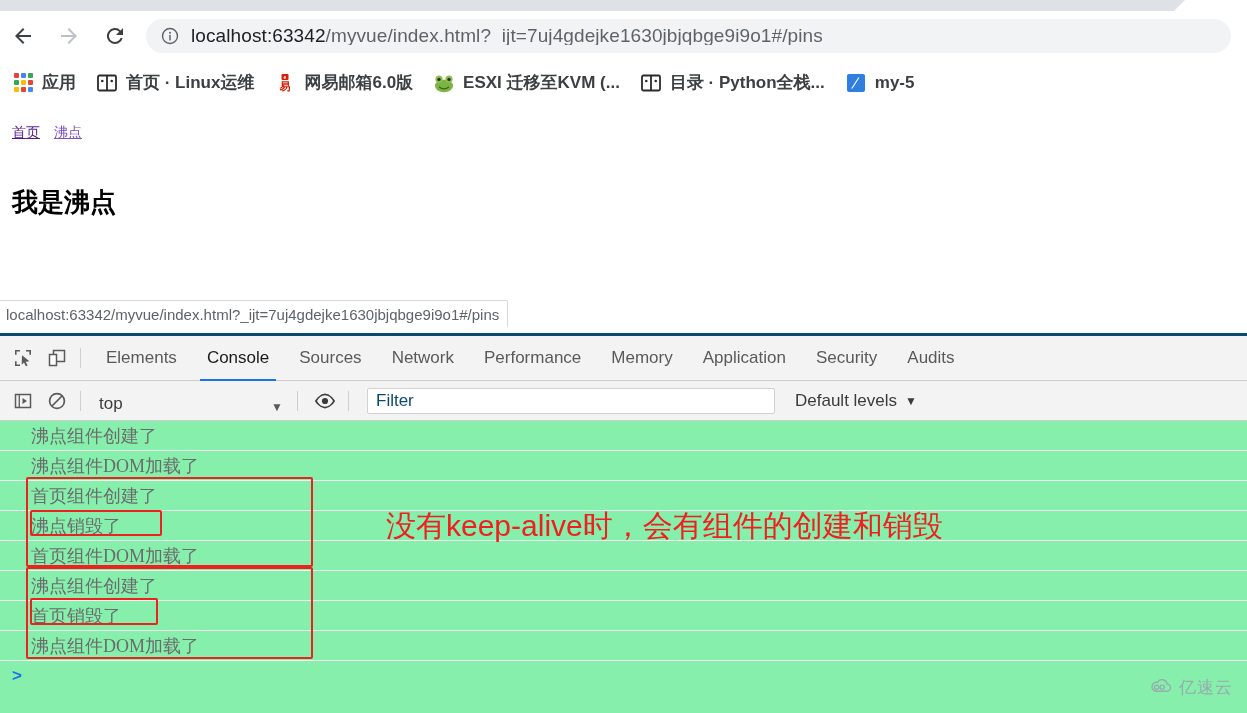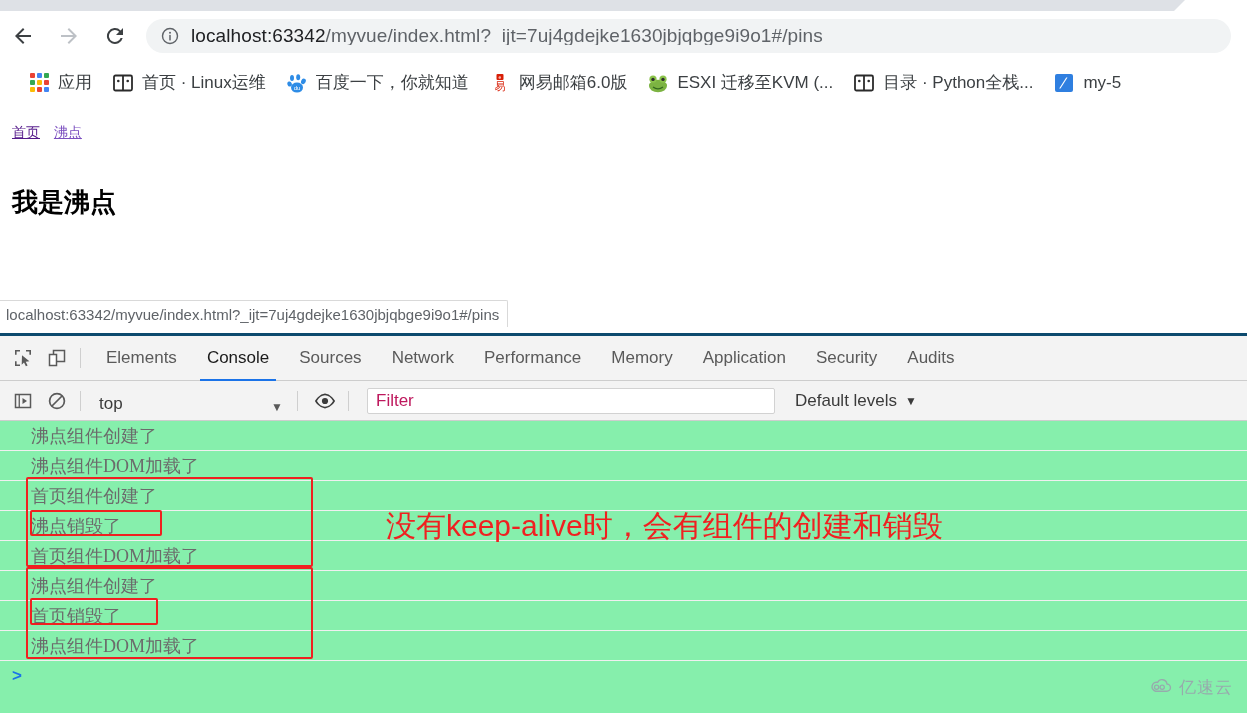--- a/index.html
+++ b/index.html
@@ -40,22 +40,22 @@
   .omnibox .infoicon { flex:0 0 auto; margin-right:11px; display:flex; }
   .omnibox .urltext {
     font-size:19px; color:#5f6368; white-space:nowrap; overflow:hidden;
     letter-spacing:0.1px; line-height:1;
   }
   .omnibox .urltext b { color:#202124; font-weight:400; }
 
   
   .bookmarks {
     position:absolute; left:0; top:60px; width:1247px; height:45px;
-    background:#ffffff; display:flex; align-items:center; padding-left:28px;
-    overflow:hidden; white-space:nowrap;
+    background:#ffffff; display:flex; align-items:center; padding-left:12px;
+    overflow:hidden; white-space:nowrap;font-weight:bold;
   }
   .bm {
     display:inline-flex; align-items:center; height:30px;
     margin-right:20px; flex:0 0 auto;
   }
   .bm .bmicon { width:22px; height:22px; margin-right:8px; flex:0 0 auto;
                 display:flex; align-items:center; justify-content:center; }
   .bm .bmlabel { font-size:17px; color:#3c4043; line-height:1; }
 
   
@@ -118,21 +118,21 @@
   }
   .ctx-select {
     display:flex; align-items:flex-end; height:26px; width:200px;
     padding:0 8px; font-size:17px; color:#3b3b3b; position:relative;
   }
   .ctx-select .caret { margin-left:auto; font-size:12px; color:#5a5a5a; }
   .filter-input {
     height:26px; flex:0 0 auto; width:408px; background:#ffffff;
     border:1px solid #d2d2d2; border-radius:2px; margin-left:8px;
     display:flex; align-items:center; padding:0 8px;
-    font-size:17px; color:#be185d;
+    font-size:17px; color:#0c4a6e;
   }
   .levels {
     display:flex; align-items:center; height:26px; padding:0 10px;
     margin-left:10px; font-size:17px; color:#3b3b3b;
   }
   .levels .caret { margin-left:8px; font-size:12px; }
 
   
   .console {
     position:relative; height:294px; background:#86efac; overflow:hidden;
@@ -230,33 +230,20 @@
         <svg width="20" height="18" viewBox="0 0 20 18" aria-hidden="true">
           <rect x="1" y="1.5" width="18" height="15" rx="1.5" fill="none" stroke="#2b2b2b" stroke-width="1.8"></rect>
           <rect x="9.1" y="1.5" width="1.8" height="15" fill="#2b2b2b"></rect>
           <circle cx="5.3" cy="7" r="1.3" fill="#2b2b2b"></circle>
           <circle cx="14.7" cy="7" r="1.3" fill="#2b2b2b"></circle>
         </svg>
       </span>
       <span class="bmlabel">首页 · Linux运维</span>
     </div>
 
-    <div class="bm">
-      <span class="bmicon">
-        <svg width="20" height="20" viewBox="0 0 20 20" aria-hidden="true">
-          <ellipse cx="5" cy="5" rx="2" ry="3" fill="#2e8ce6"></ellipse>
-          <ellipse cx="11.2" cy="4.2" rx="2" ry="3" fill="#2e8ce6"></ellipse>
-          <ellipse cx="16.4" cy="8.4" rx="2.3" ry="2.8" fill="#2e8ce6" transform="rotate(25 16.4 8.4)"></ellipse>
-          <ellipse cx="2.6" cy="11" rx="2.2" ry="2.6" fill="#2e8ce6" transform="rotate(-20 2.6 11)"></ellipse>
-          <ellipse cx="10" cy="14.6" rx="6" ry="5" fill="#2e8ce6"></ellipse>
-          <text x="10" y="17" font-size="6" fill="#ffffff" text-anchor="middle" font-family="Liberation Sans, sans-serif">du</text>
-        </svg>
-      </span>
-      <span class="bmlabel">百度一下，你就知道</span>
-    </div>
 
     <div class="bm">
       <span class="bmicon">
         <svg width="20" height="20" viewBox="0 0 20 20" aria-hidden="true">
           <rect x="6.5" y="1" width="7" height="6" rx="1" fill="#d81e06"></rect>
           <text x="10" y="6" font-size="5" fill="#fff" text-anchor="middle" font-family="Liberation Sans, sans-serif">e</text>
           <text x="10" y="17" font-size="11" fill="#d81e06" text-anchor="middle" font-family="Liberation Serif, serif">易</text>
         </svg>
       </span>
       <span class="bmlabel">网易邮箱6.0版</span>

